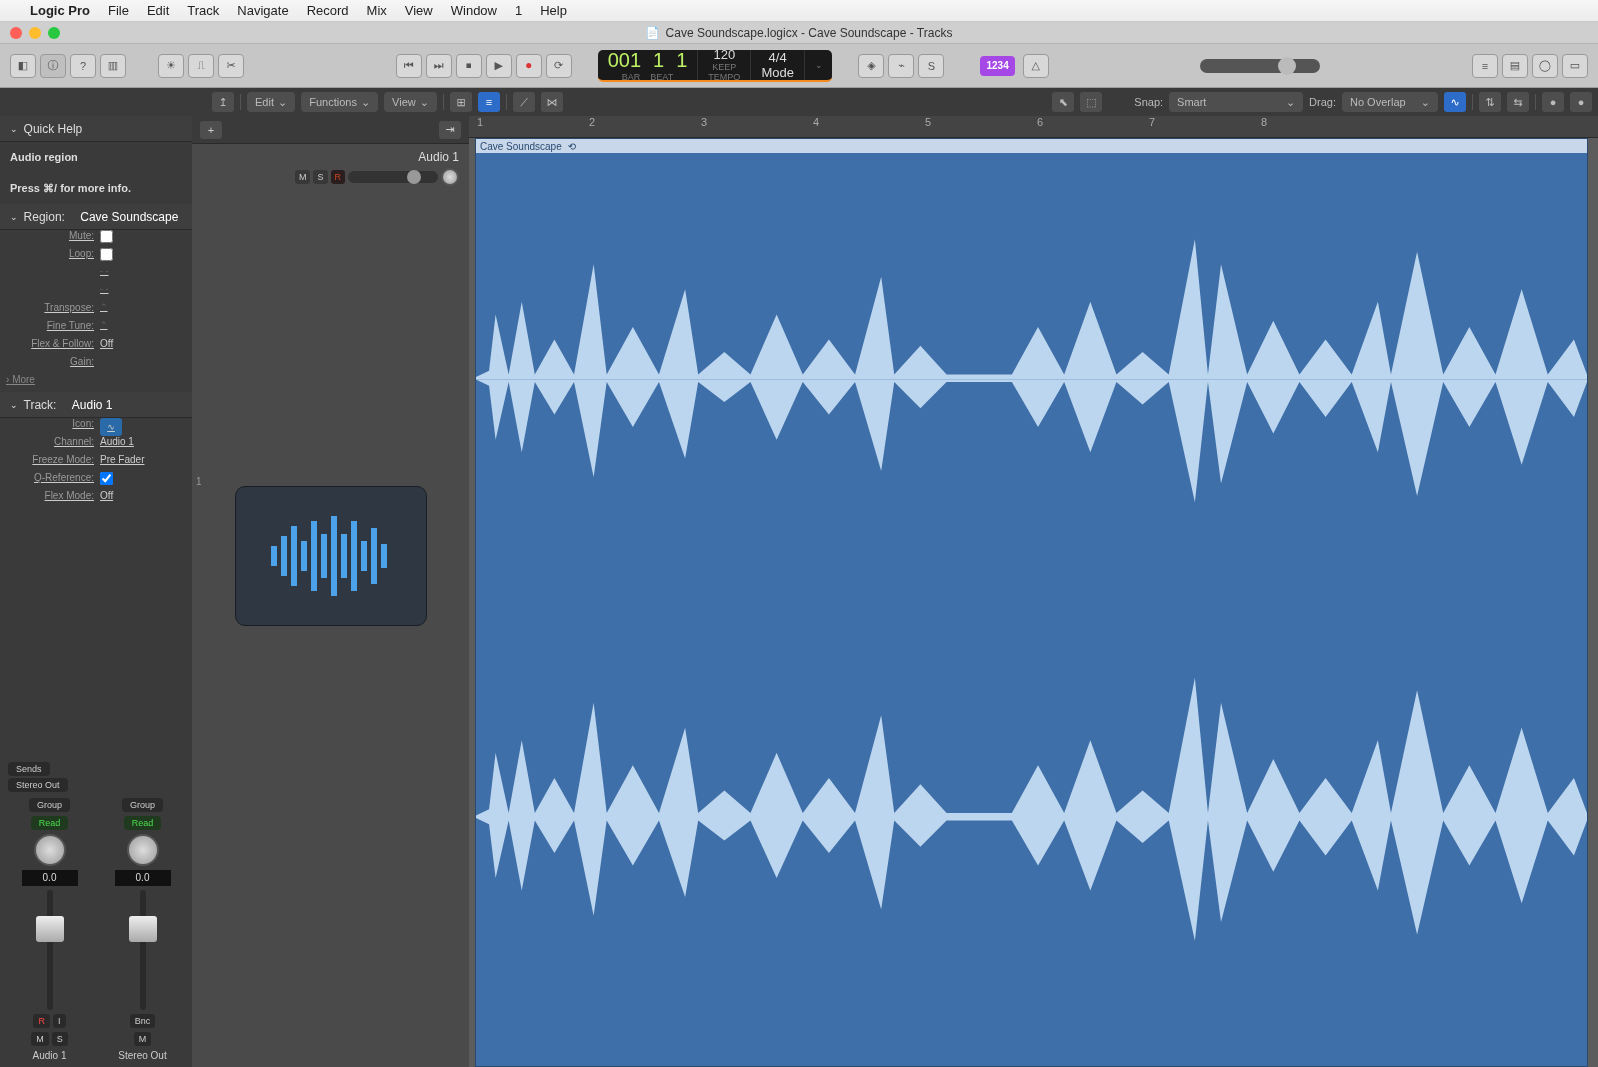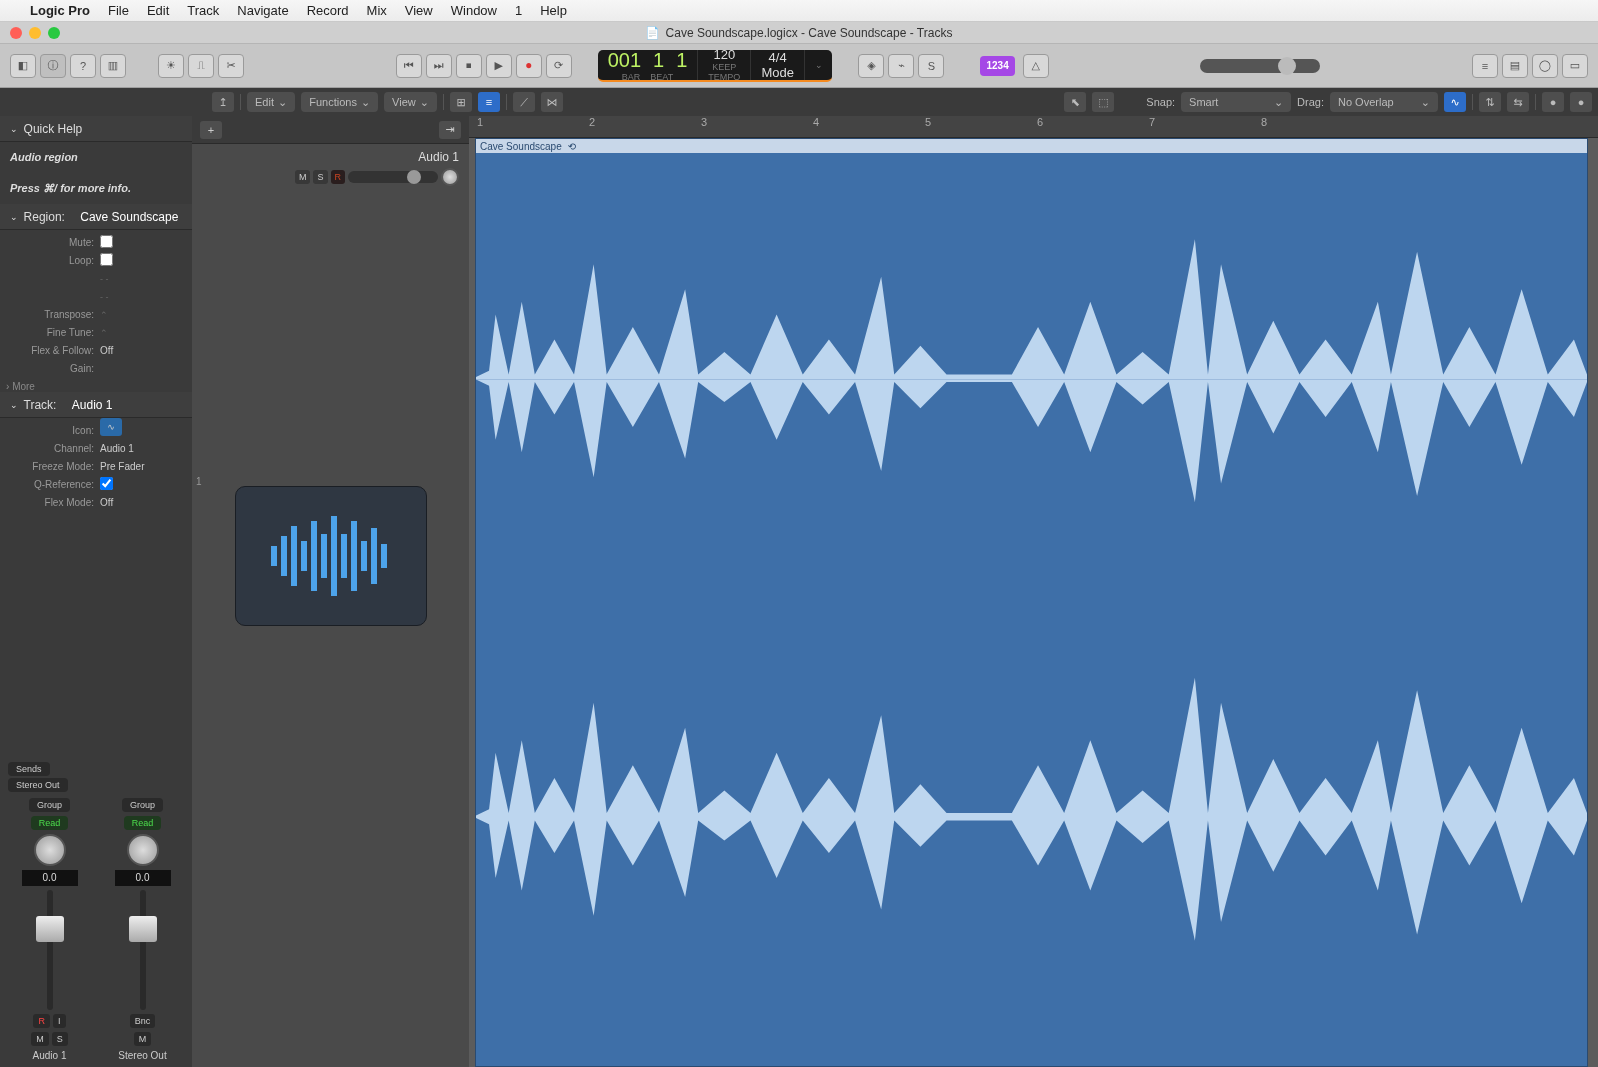--- a/index.html
+++ b/index.html
@@ -37,22 +37,22 @@
 .ico{width:22px;height:20px;border-radius:3px;background:#4e4e4e;display:flex;align-items:center;justify-content:center;color:#bbb;}
 .ico.sel{background:#2d6dc9;color:#fff;}
 .vsep{width:1px;height:16px;background:#555;}
 
 
 #main{display:flex;height:calc(100% - 22px - 22px - 44px - 28px);}
 #inspector{width:192px;background:#3a3a3a;display:flex;flex-direction:column;}
 .ihdr{height:26px;display:flex;align-items:center;padding:0 10px;gap:6px;background:#3e3e3e;border-bottom:1px solid #2a2a2a;font-size:12px;color:#ddd;}
 .ihdr .chev{font-size:9px;}
 .qhelp{padding:8px 10px;font-size:11px;color:#bbb;line-height:1.4;}
-.qhelp b{color:#ddd;font-style:italic;}
-.irow{display:flex;align-items:flex-end;height:18px;font-size:10px;padding:0 10px;}
+.qhelp b{color:#ddd;}
+.irow{display:flex;align-items:flex-start;height:18px;font-size:10px;padding:0 10px;text-decoration:underline;}
 .irow .lab{width:84px;text-align:right;color:#999;margin-right:6px;}
 .irow .val{color:#ccc;}
 .cue{font-size:9px;color:#666;}
 .mix-row{display:flex;gap:10px;padding:6px 8px;}
 .chstrip{flex:1;display:flex;flex-direction:column;align-items:center;gap:4px;}
 .pill{font-size:9px;background:#2a2a2a;padding:2px 8px;border-radius:4px;}
 .pill.green{background:#1f3a1f;color:#4cdc4c;}
 .rot{width:32px;height:32px;border-radius:50%;background:radial-gradient(#ddd,#999);border:2px solid #555;}
 .numbox{width:56px;height:16px;background:#111;color:#ddd;font-size:10px;text-align:center;line-height:16px;}
 .fader{width:50px;height:120px;position:relative;display:flex;justify-content:center;}
@@ -197,26 +197,26 @@
   <div class="ico">⊞</div>
   <div class="ico sel">≡</div>
   <div class="vsep"></div>
   <div class="ico">⟋</div>
   <div class="ico">⋈</div>
   <div class="spacer"></div>
   <div class="ico">⬉</div>
   <div class="ico">⬚</div>
   <div style="width:20px"></div>
   <span>Snap:</span>
-  <div class="dd" style="width:110px">
+  <div class="dd" style="width:134px">
       <span>Smart</span>
       <span style="margin-left:auto">⌄</span>
     </div>
   <span>Drag:</span>
-  <div class="dd" style="width:108px">
+  <div class="dd" style="width:96px">
       <span>No Overlap</span>
       <span style="margin-left:auto">⌄</span>
     </div>
   <div class="ico sel">∿</div>
   <div class="vsep"></div>
   <div class="ico">⇅</div>
   <div class="ico">⇆</div>
   <div class="vsep"></div>
   <div class="ico">●</div>
   <div class="ico">●</div>

